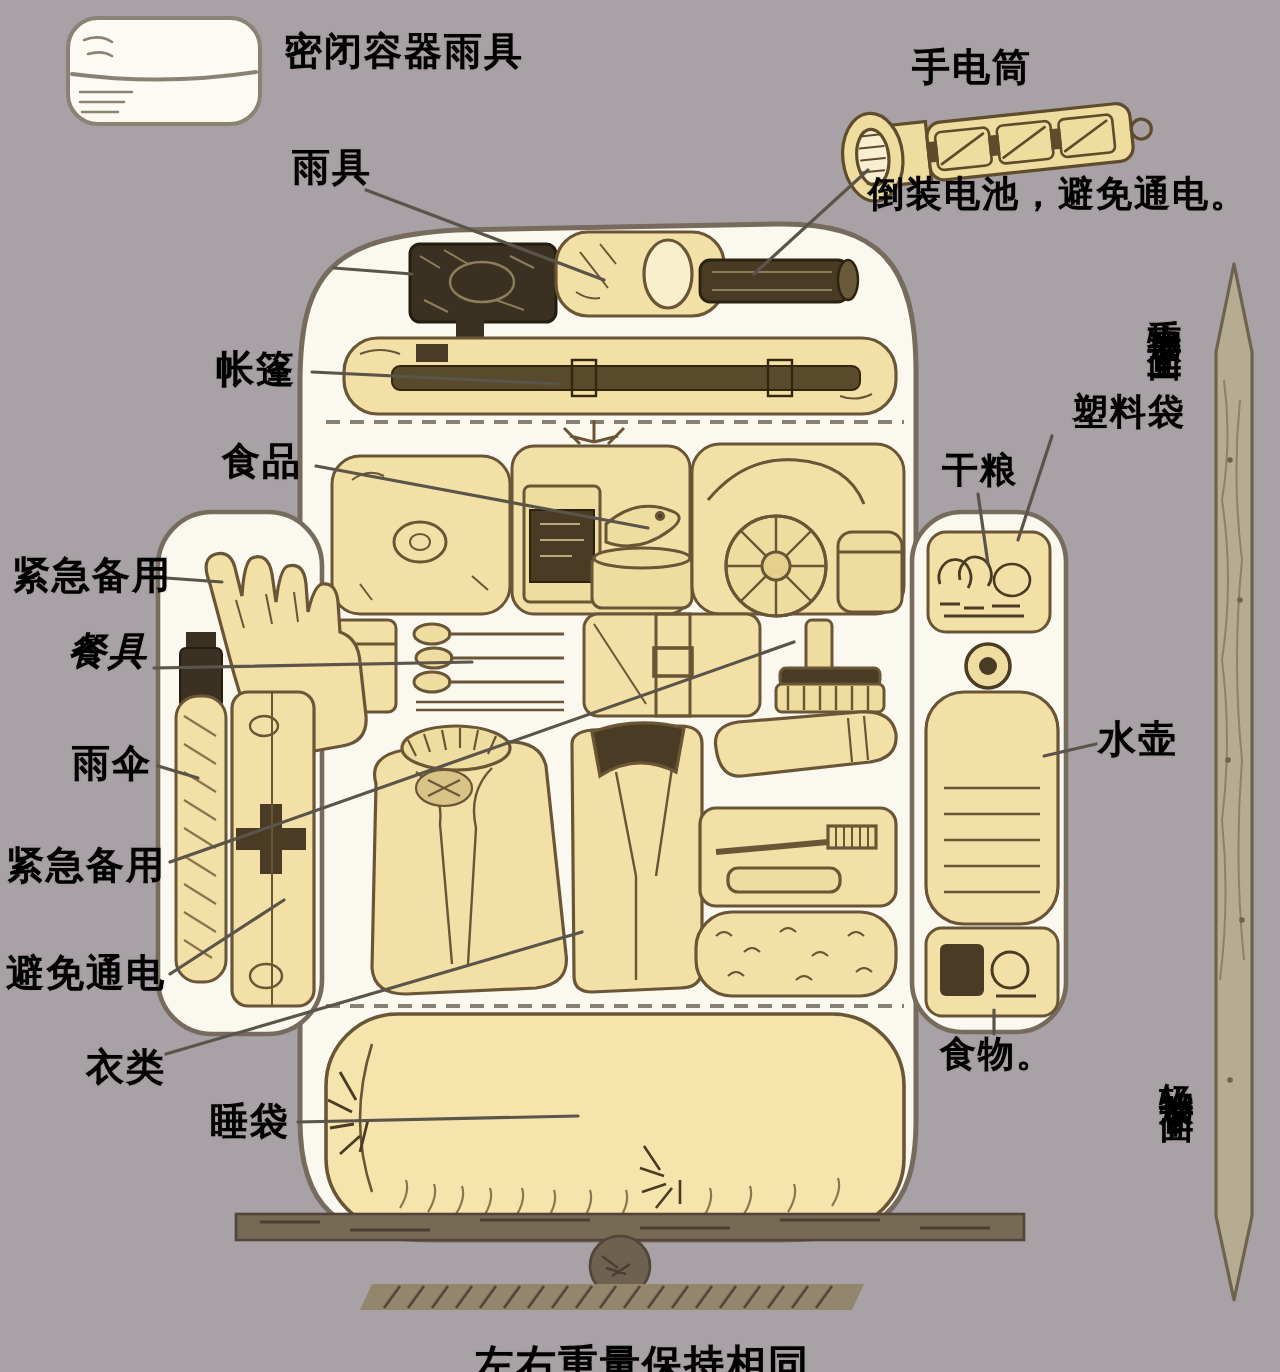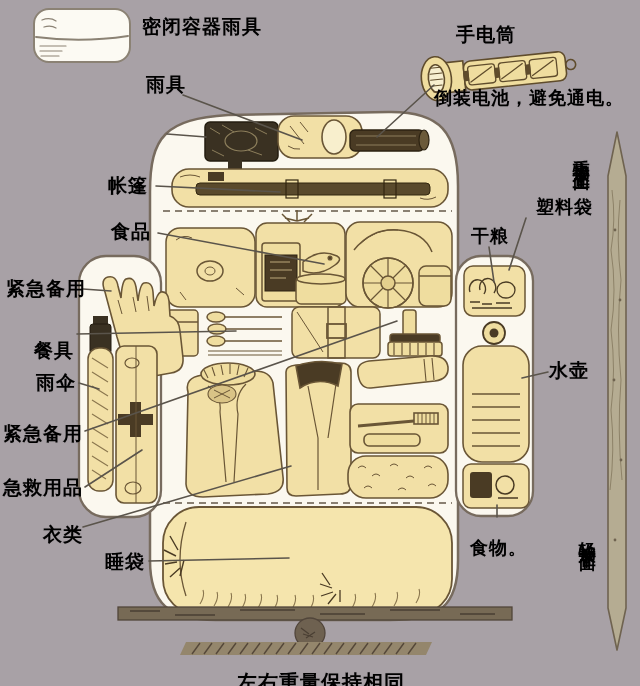--- a/index.html
+++ b/index.html
@@ -258,29 +258,29 @@
   </g>
 </svg>
 
 <div class="lbl" style="left:142px;top:16px;">密闭容器雨具</div>
 <div class="lbl" style="left:146px;top:74px;">雨具</div>
 <div class="lbl" style="left:456px;top:24px;">手电筒</div>
 <div class="lbl small" style="left:434px;top:88px;">倒装电池，避免通电。</div>
 <div class="lbl" style="left:108px;top:175px;">帐篷</div>
 <div class="lbl" style="left:111px;top:221px;">食品</div>
 <div class="lbl" style="left:6px;top:278px;">紧急备用</div>
-<div class="lbl" style="left:34px;top:340px;">餐具</div>
+<div class="lbl" style="left:34px;top:316px;font-style:italic;">餐具</div>
 <div class="lbl" style="left:36px;top:372px;">雨伞</div>
 <div class="lbl" style="left:3px;top:423px;">紧急备用</div>
-<div class="lbl" style="left:3px;top:477px;">急救用品</div>
+<div class="lbl" style="left:3px;top:477px;">避免通电</div>
 <div class="lbl" style="left:43px;top:524px;">衣类</div>
 <div class="lbl" style="left:105px;top:551px;">睡袋</div>
 <div class="lbl small" style="left:536px;top:197px;">塑料袋</div>
 <div class="lbl small" style="left:471px;top:226px;">干粮</div>
 <div class="lbl" style="left:549px;top:360px;text-align:right;">水壶</div>
 <div class="lbl twoline" style="left:470px;top:517px;">
-  <span style="display:block;margin-top:20px;">食物。</span>
+  <span style="display:block;">食物。</span>
 </div>
 <div class="lbl vert" style="left:572px;top:146px;">重物放在上面</div>
 <div class="lbl vert" style="left:578px;top:527px;">轻物放在下面</div>
 <div class="lbl" style="left:237px;top:671px;font-size:20px;">左右重量保持相同</div>
 
 </div>
 
 </body></html>

